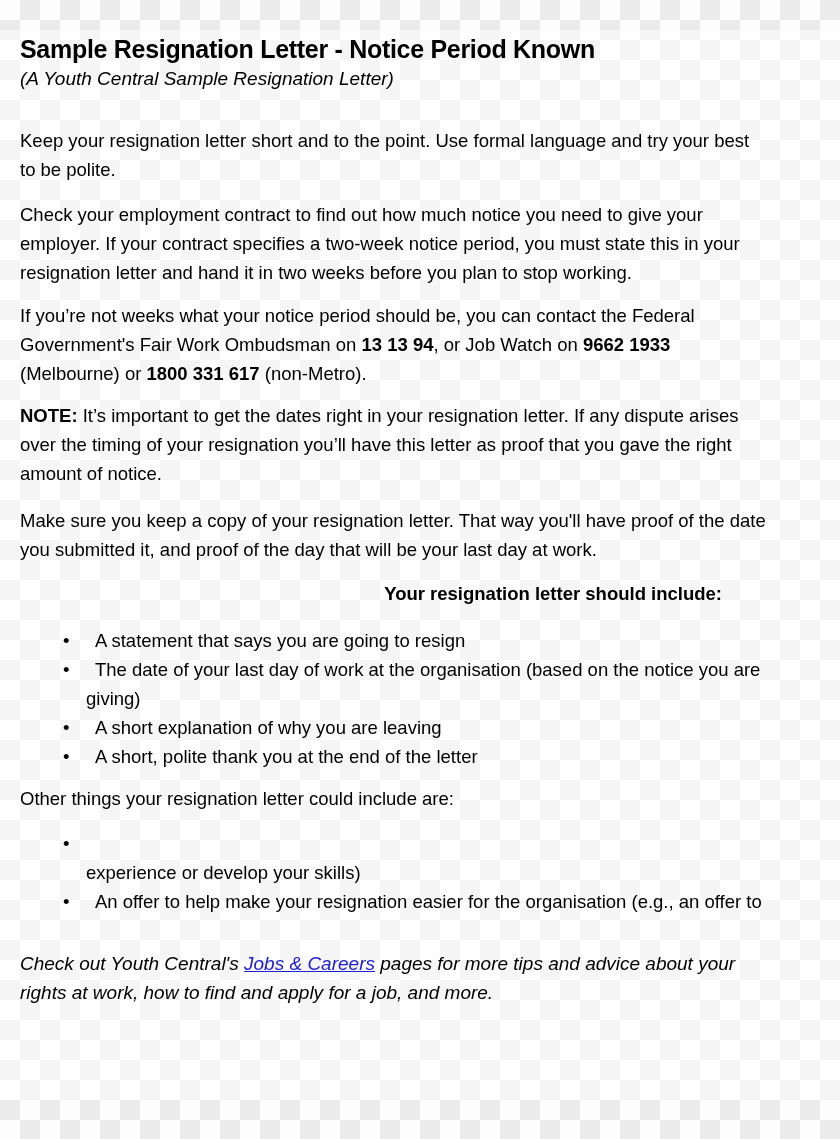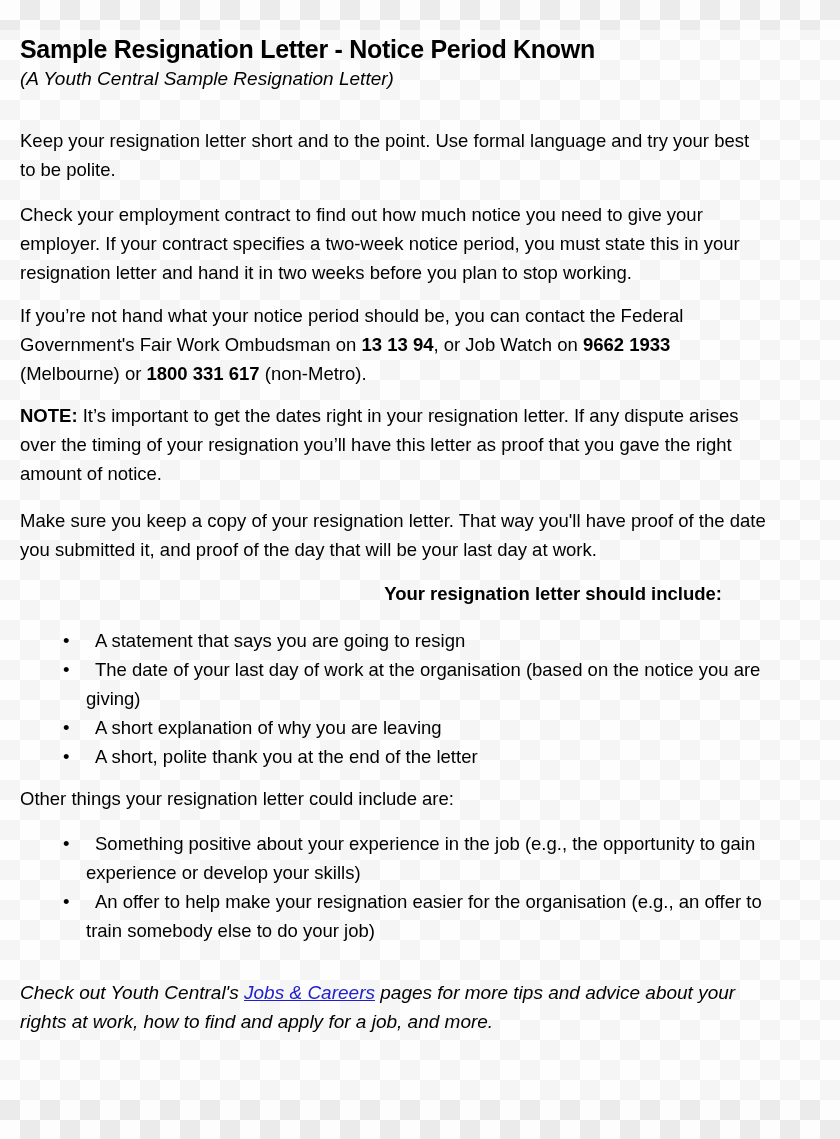--- a/index.html
+++ b/index.html
@@ -100,21 +100,21 @@
       <span class="ln">to be polite.</span>
     </p>
 
     <p class="para mb14">
       <span class="ln">Check your employment contract to find out how much notice you need to give your</span><br>
       <span class="ln">employer. If your contract specifies a two-week notice period, you must state this in your</span><br>
       <span class="ln">resignation letter and hand it in two weeks before you plan to stop working.</span>
     </p>
 
     <p class="para mb13">
-      <span class="ln">If you’re not hand what your notice period should be, you can contact the Federal</span><br>
+      <span class="ln">If you’re not weeks what your notice period should be, you can contact the Federal</span><br>
       <span class="ln"><span>Government's Fair Work Ombudsman on </span><b class="inline-bold">13 13 94</b><span>, or Job Watch on </span><b class="inline-bold">9662 1933</b></span><br>
       <span class="ln"><span>(Melbourne) or </span><b class="inline-bold">1800 331 617</b><span> (non-Metro).</span></span>
     </p>
 
     <p class="para mb18">
       <span class="ln"><b class="inline-bold">NOTE:</b><span> It’s important to get the dates right in your resignation letter. If any dispute arises</span></span><br>
       <span class="ln">over the timing of your resignation you’ll have this letter as proof that you gave the right</span><br>
       <span class="ln">amount of notice.</span>
     </p>
 
@@ -138,26 +138,25 @@
       </li>
       <li>
         <span class="fl ln">A short, polite thank you at the end of the letter</span>
       </li>
     </ul>
 
     <div class="heading-plain">Other things your resignation letter could include are:</div>
 
     <ul class="doc-list last">
       <li>
-        <span class="fl ln">Something positive about your experience in the job (e.g., the opportunity to gain</span><br>
+        <br>
         <span class="ln">experience or develop your skills)</span>
       </li>
       <li>
         <span class="fl ln">An offer to help make your resignation easier for the organisation (e.g., an offer to</span><br>
-        <span class="ln">train somebody else to do your job)</span>
       </li>
     </ul>
 
     <p class="para footer-note">
       <span class="ln"><span>Check out Youth Central's </span><a class="doc-link">Jobs &amp; Careers</a><span> pages for more tips and advice about your</span></span><br>
       <span class="ln">rights at work, how to find and apply for a job, and more.</span>
     </p>
 
   </div>
 </div>

